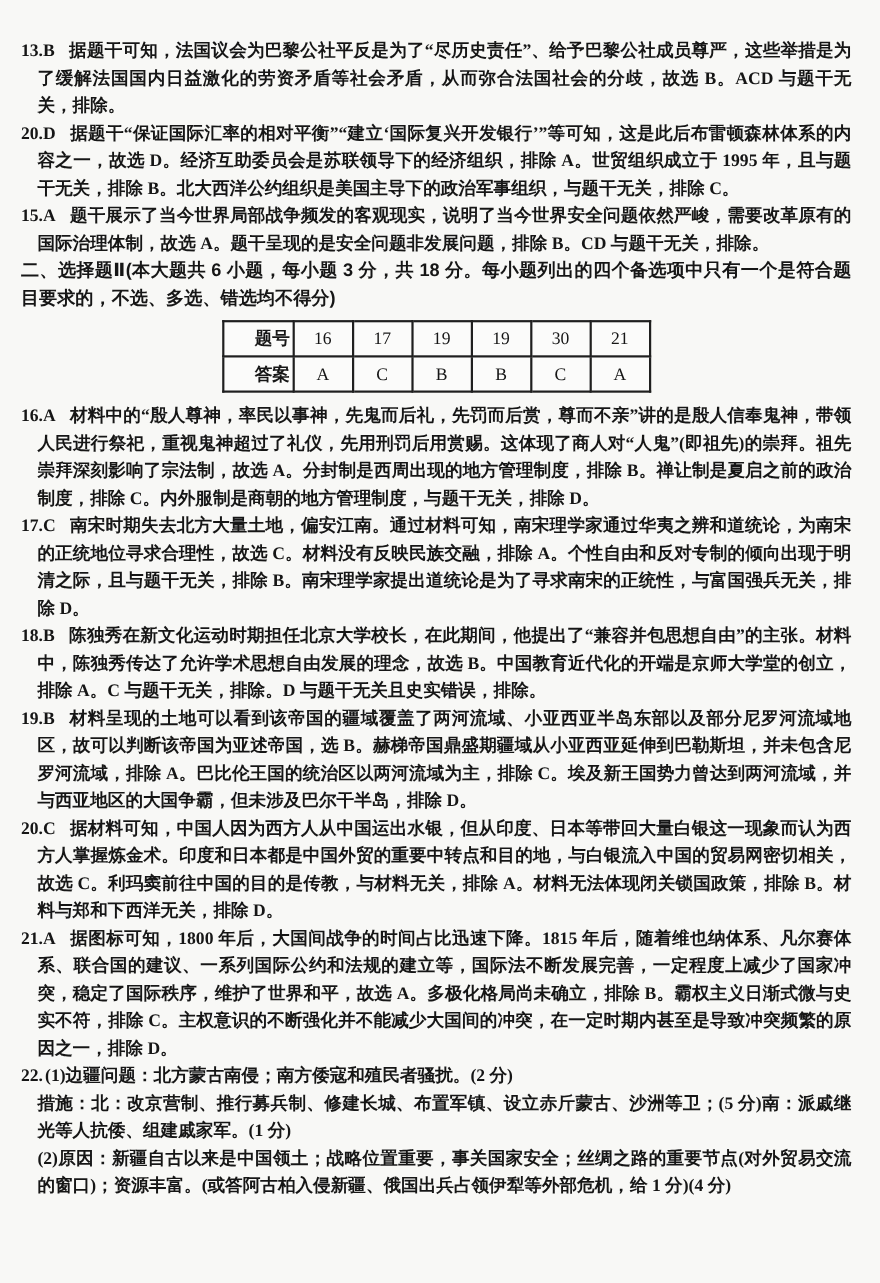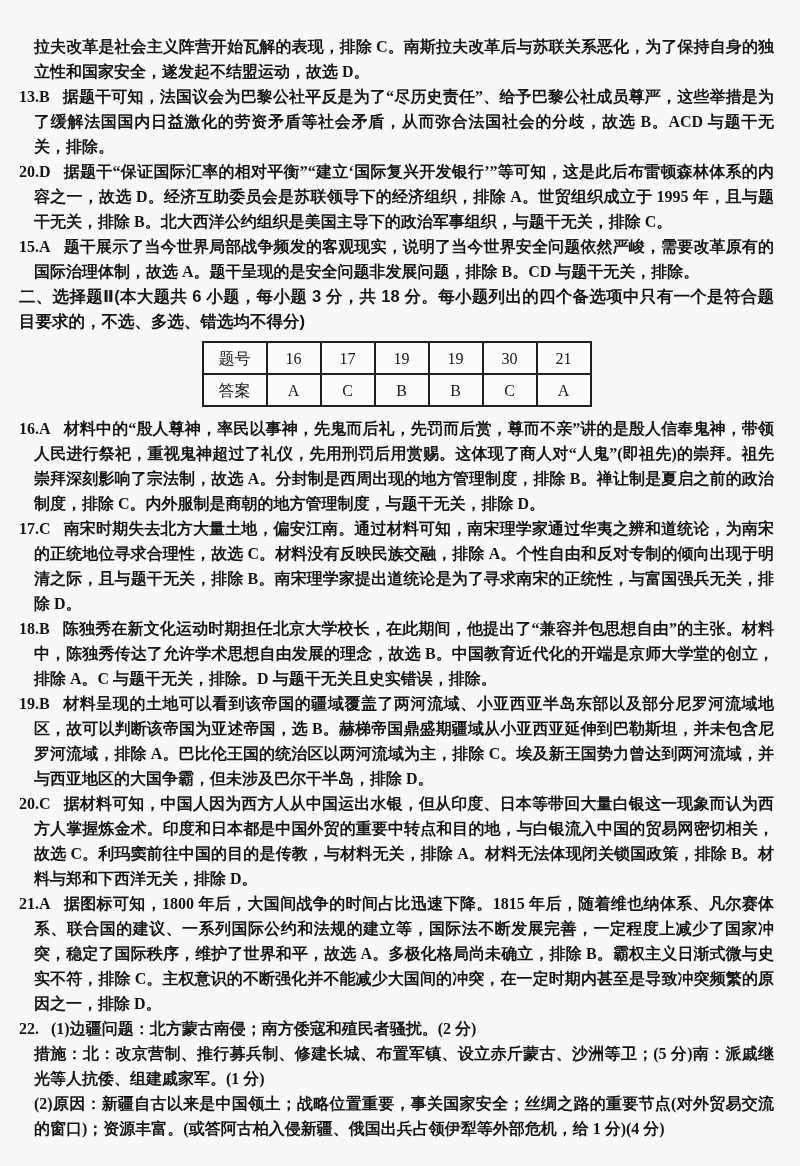--- a/index.html
+++ b/index.html
@@ -16,50 +16,50 @@
     font-size:16px;
     font-weight:600;
     line-height:25px;
   }
   .para{margin:0;text-align:justify;}
   
   .indented{margin-left:15px;}
   
   .hang{padding-left:15px;text-indent:-15px;}
   .qnum{margin-right:13px;white-space:nowrap;}
-  .qnum22{margin-right:12px;white-space:nowrap;}
+  .qnum22{margin-right:2px;white-space:nowrap;}
   .section-head{
     font-family:"Liberation Sans","DejaVu Sans",sans-serif;
     font-weight:700;
     font-size:16.5px;
   }
   table.ans-table{
     border-collapse:collapse;
     margin:7px auto 9px auto;
     background:#fbfbfa;
   }
   table.ans-table td{
     border:2px solid #1f1f1f;
     width:48px;height:28px;
     text-align:center;vertical-align:middle;
     font-size:16px;font-weight:400;
     padding:1px 2px;
   }
   table.ans-table td.lbl{
     width:58px;
     font-family:"Liberation Sans","DejaVu Sans",sans-serif;
-    font-weight:400;
+    font-weight:700;
+    text-align:right;
   }
 </style>
 </head>
 <body>
 
 <div class="page">
 
-  <p class="para indented">拉夫改革是社会主义阵营开始瓦解的表现，排除 C。南斯拉夫改革后与苏联关系恶化，为了保持自身的独立性和国家安全，遂发起不结盟运动，故选 D。</p>
 
   <p class="para hang"><span class="qnum">13.B</span><span>据题干可知，法国议会为巴黎公社平反是为了“尽历史责任”、给予巴黎公社成员尊严，这些举措是为了缓解法国国内日益激化的劳资矛盾等社会矛盾，从而弥合法国社会的分歧，故选 B。ACD 与题干无关，排除。</span></p>
 
   <p class="para hang"><span class="qnum">20.D</span><span>据题干“保证国际汇率的相对平衡”“建立‘国际复兴开发银行’”等可知，这是此后布雷顿森林体系的内容之一，故选 D。经济互助委员会是苏联领导下的经济组织，排除 A。世贸组织成立于 1995 年，且与题干无关，排除 B。北大西洋公约组织是美国主导下的政治军事组织，与题干无关，排除 C。</span></p>
 
   <p class="para hang"><span class="qnum">15.A</span><span>题干展示了当今世界局部战争频发的客观现实，说明了当今世界安全问题依然严峻，需要改革原有的国际治理体制，故选 A。题干呈现的是安全问题非发展问题，排除 B。CD 与题干无关，排除。</span></p>
 
   <p class="para section-head">二、选择题Ⅱ(本大题共 6 小题，每小题 3 分，共 18 分。每小题列出的四个备选项中只有一个是符合题目要求的，不选、多选、错选均不得分)</p>
 
   <table class="ans-table">

